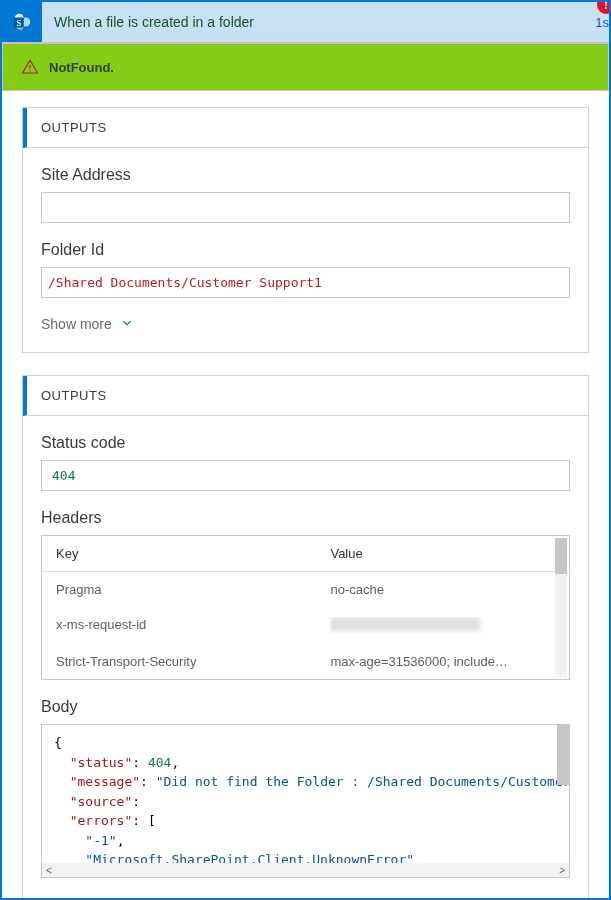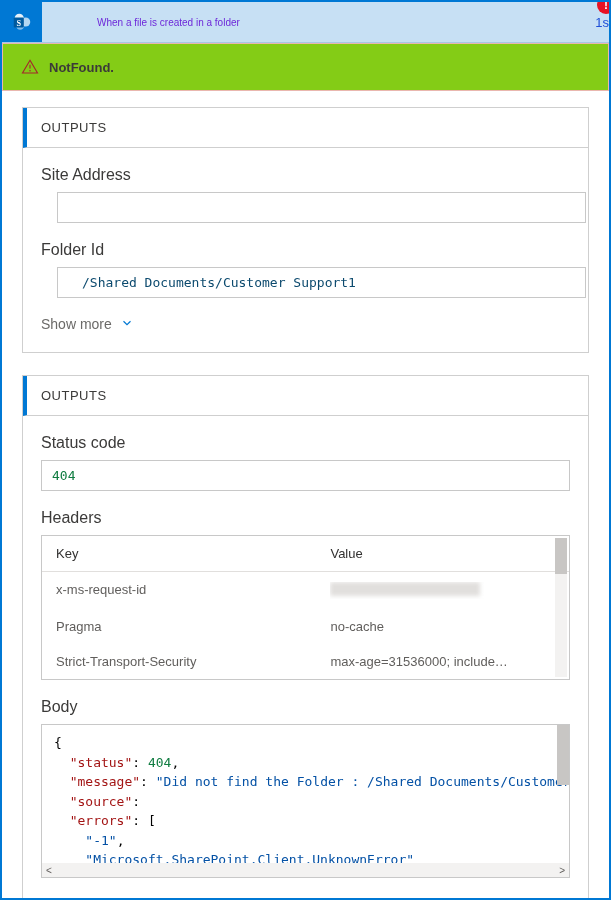--- a/index.html
+++ b/index.html
@@ -1,32 +1,32 @@
 <!DOCTYPE html>
 <html><head>
 <meta charset="utf-8">
 <style>
   html,body{margin:0;padding:0;font-family:"Segoe UI",Arial,sans-serif;font-size:14px;color:#333;background:#fff;}
   .frame{position:relative;width:611px;height:900px;border:2px solid #0078d4;box-sizing:border-box;overflow:hidden;}
   .error-dot{position:absolute;top:-6px;right:-6px;width:18px;height:18px;border-radius:50%;background:#e81123;color:#fff;font-weight:bold;font-size:12px;line-height:18px;text-align:center;z-index:10;}
   .titlebar{display:flex;align-items:center;height:40px;background:#c7e0f4;border-bottom:1px solid #a6c8e4;}
   .app-icon{width:40px;height:40px;background:#0078d4;display:flex;align-items:center;justify-content:center;}
   .app-icon svg{display:block;}
-  .title-text{flex:1;padding:0 12px;color:#6d28d9;font-size:10px;margin-left:43px;}
+  .title-text{flex:1;padding:0 12px;color:#14532d;font-size:14px;}
   .title-time{width:40px;text-align:right;color:#1d4ed8;font-size:13px;}
   .error-banner{display:flex;align-items:center;background:#84cc16;border:1px solid #e9b7af;margin:0;padding:14px 18px;}
   .warn-ico{margin-right:10px;}
   .warn-ico svg{display:block;}
   .error-banner .msg{font-weight:600;color:#3b3a39;font-size:13px;}
   .body{padding:16px 20px 8px 20px;overflow:auto;height:calc(100% - 40px - 48px);box-sizing:border-box;}
   .card{border:1px solid #cfcfcf;margin-bottom:22px;}
   .card-hdr{border-left:4px solid #0078d4;padding:12px 14px;border-bottom:1px solid #cfcfcf;font-size:13px;letter-spacing:.5px;color:#3b3a39;}
   .card-body{padding:18px 18px 20px 18px;}
   .field-label{font-size:16px;color:#3b3a39;margin-bottom:8px;}
-  .field-input{width:100%;box-sizing:border-box;border:1px solid #c8c8c8;padding:7px 24px;font-family:Consolas,monospace;font-size:13px;color:#0c4a6e;background:#fff;margin-left:16px;}
+  .field-input{width:100%;box-sizing:border-box;border:1px solid #c8c8c8;padding:7px 6px;font-family:Consolas,monospace;font-size:13px;color:#b91c1c;background:#fff;}
   .field-block{margin-bottom:18px;}
   .showmore{display:flex;color:#6b6a68;font-size:14px;cursor:pointer;}
   .chev{margin-left:8px;display:inline-flex;}
   .chev svg{display:block;}
   .status-val{width:100%;box-sizing:border-box;border:1px solid #c8c8c8;padding:7px 10px;font-family:Consolas,monospace;font-size:13px;color:#107c41;}
   .headers-box{border:1px solid #c8c8c8;position:relative;}
   .hdr-row{display:flex;padding:10px 14px;font-size:13px;color:#605e5c;}
   .hdr-row.head{border-bottom:1px solid #e1dfdd;color:#323130;}
   .hdr-row .k{flex:0 0 55%;}
   .hdr-row .v{flex:1;white-space:nowrap;overflow:hidden;text-overflow:ellipsis;}
@@ -109,26 +109,26 @@
         <div class="field-block">
           <div class="field-label">Headers</div>
           <div class="headers-box">
             <div class="hdr-scroll"></div>
             <div class="hdr-thumb"></div>
             <div class="hdr-row head">
               <div class="k">Key</div>
               <div class="v">Value</div>
             </div>
             <div class="hdr-row">
+              <div class="k">Pragma</div>
+              <div class="v">no-cache</div>
+            </div>
+            <div class="hdr-row">
               <div class="k">x-ms-request-id</div>
               <div class="v"><span class="redacted"></span></div>
-            </div>
-            <div class="hdr-row">
-              <div class="k">Pragma</div>
-              <div class="v">no-cache</div>
             </div>
             <div class="hdr-row">
               <div class="k">Strict-Transport-Security</div>
               <div class="v">max-age=31536000; include…</div>
             </div>
           </div>
         </div>
 
         <div class="field-block" style="margin-bottom:6px;">
           <div class="field-label">Body</div>

